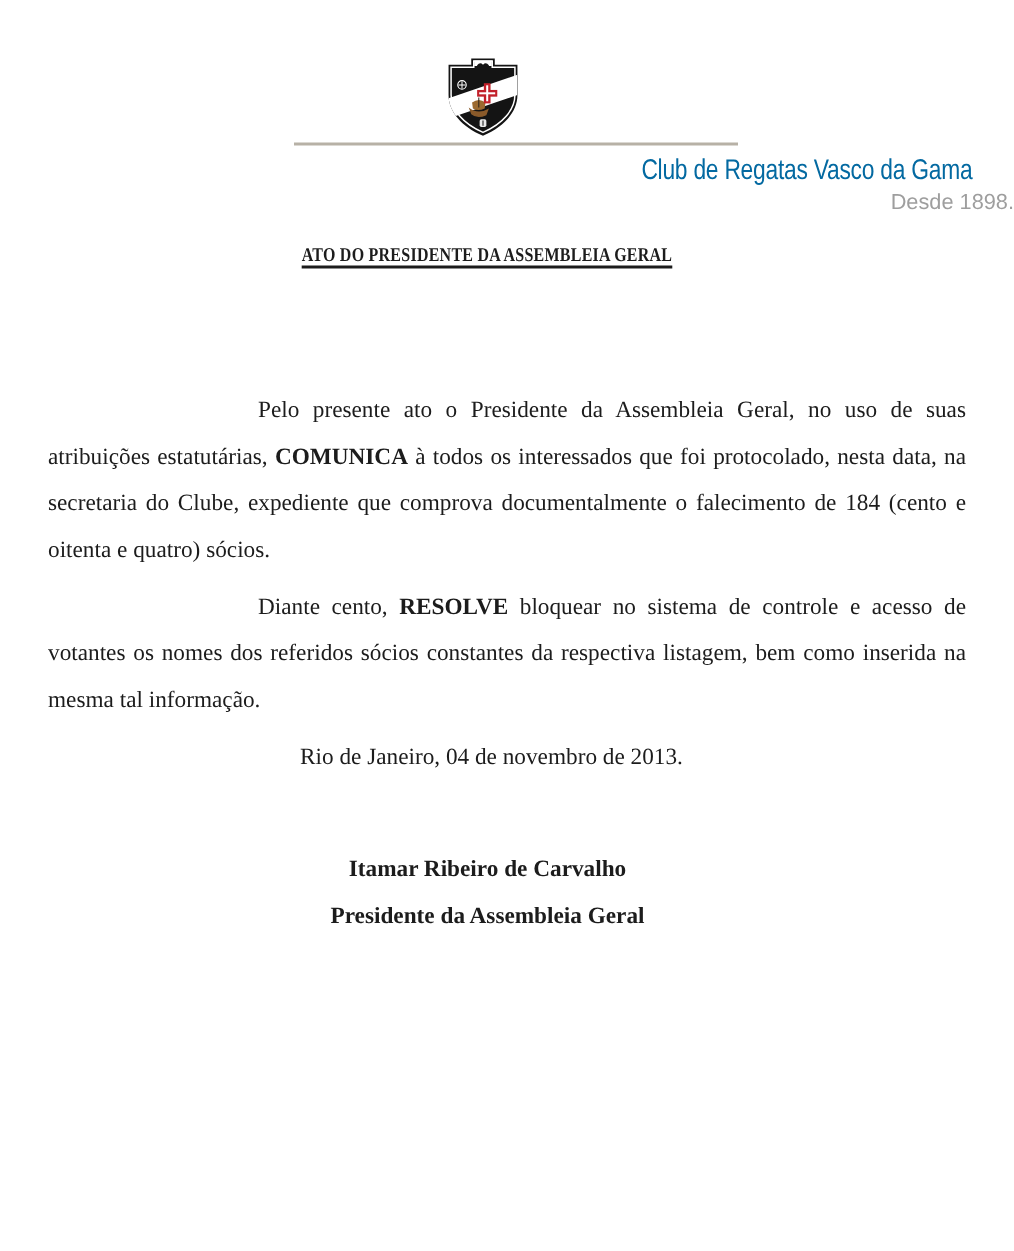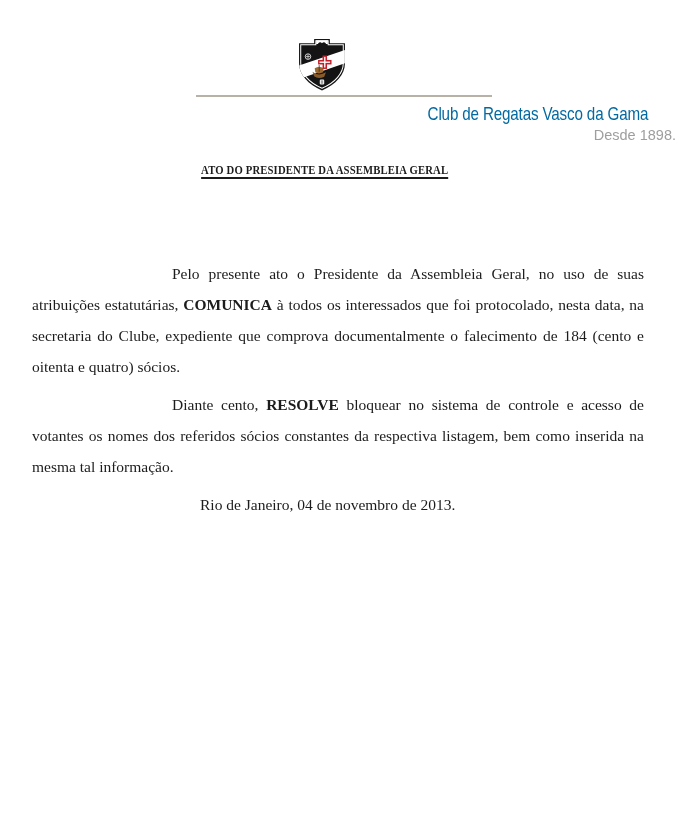--- a/index.html
+++ b/index.html
@@ -106,15 +106,19 @@
       <span class="squeeze">ATO DO PRESIDENTE DA ASSEMBLEIA GERAL</span>
     </div>
 
     <p class="first"><span>Pelo presente ato o Presidente da Assembleia Geral, no uso de suas atribuições estatutárias, </span><b>COMUNICA</b><span> à todos os interessados que foi protocolado, nesta data, na secretaria do Clube, expediente que comprova documentalmente o falecimento de 184 (cento e oitenta e quatro) sócios.</span></p>
 
     <p><span>Diante cento, </span><b>RESOLVE</b><span> bloquear no sistema de controle e acesso de votantes os nomes dos referidos sócios constantes da respectiva listagem, bem como inserida na mesma tal informação.</span></p>
 
 
     <div class="dateline">Rio de Janeiro, 04 de novembro de 2013.</div>
 
+    <div class="narrow signature">
+      <div>Itamar Ribeiro de Carvalho</div>
+      <div>Presidente da Assembleia Geral</div>
+    </div>
 
   </div>
 </div>
 
 </body></html>

